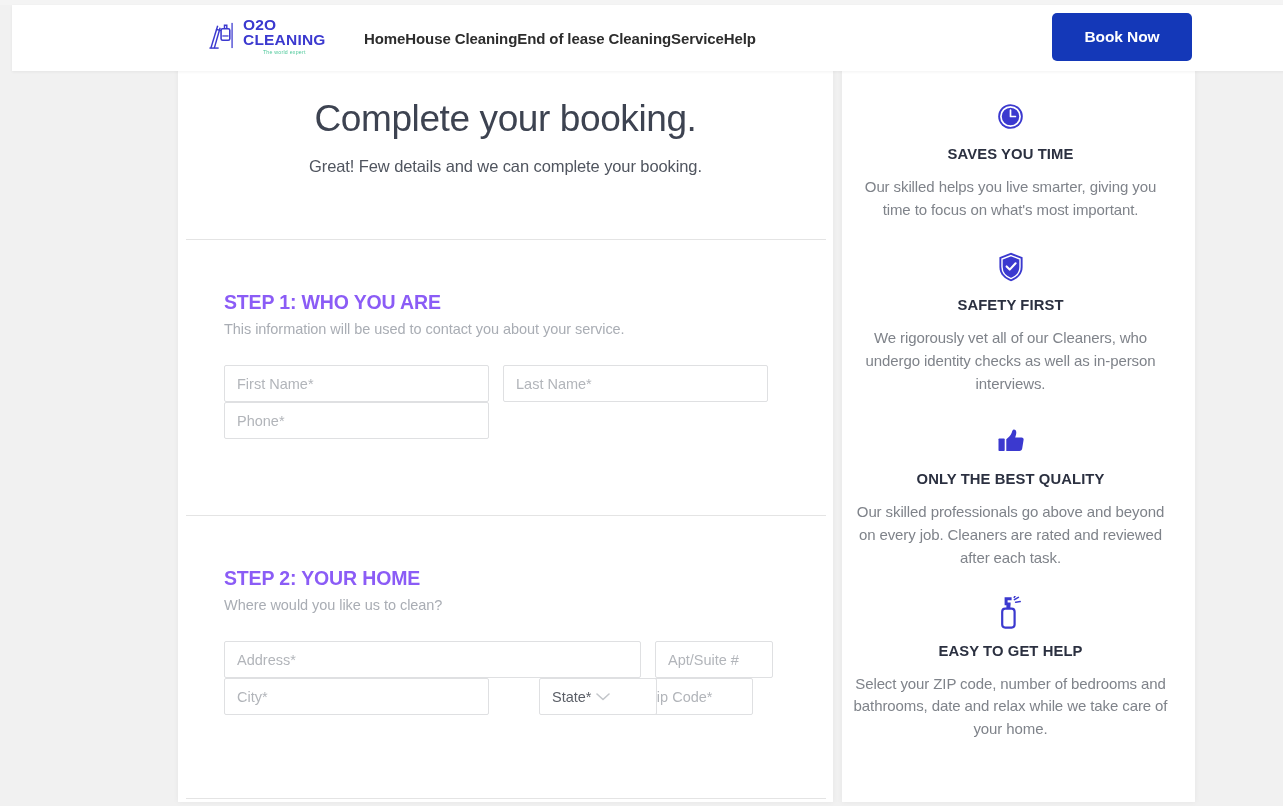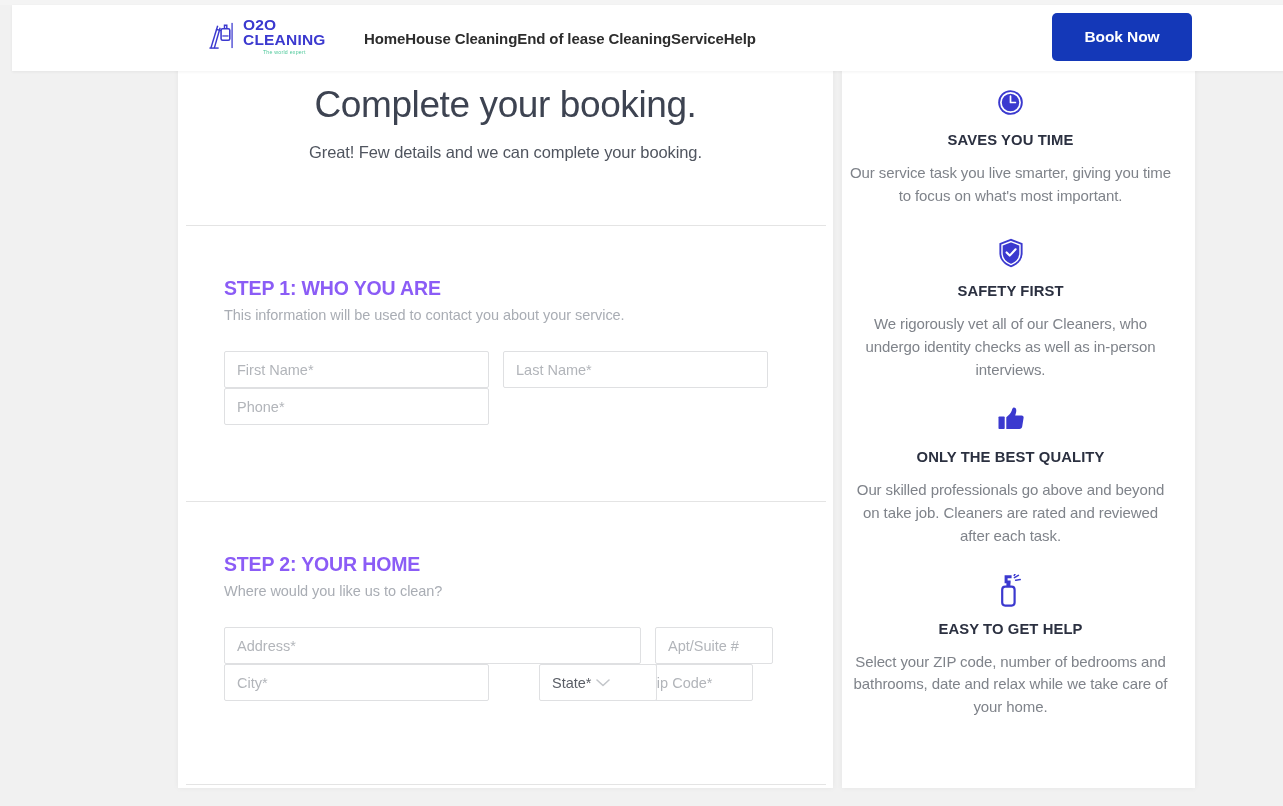--- a/index.html
+++ b/index.html
@@ -124,21 +124,21 @@
     font-family: "Liberation Sans", sans-serif;
     font-size: 15.5px;
     font-weight: 700;
     letter-spacing: -0.1px;
     cursor: pointer;
   }
 
   
   .content {
     position: absolute;
-    top: 53px; left: 0;
+    top: 67px; left: 0;
     width: 1283px;
     height: 735px;
   }
 
   
   .form-card {
     position: absolute;
     left: 178px;
     top: 0;
     width: 655px;
@@ -288,21 +288,21 @@
   .feature-text {
     font-size: 15px;
     font-weight: 400;
     color: #7f838a;
     line-height: 1.53;
     letter-spacing: -0.1px;
     padding: 0 4px;
   }
 
   .f1 { margin-bottom: 28px; }
-  .f2 { margin-bottom: 20px; }
+  .f2 { margin-bottom: 28px; }
   .f3 { margin-bottom: 26px; }
 </style>
 </head>
 <body>
 
 <div class="page">
 
   <div class="topstrip"></div>
 
   <header class="header">
@@ -392,21 +392,21 @@
 
         <div class="feature f1">
           <div class="feature-icon">
             <svg width="27" height="27" viewBox="0 0 27 27">
               <circle cx="13.5" cy="13.5" r="12.3" fill="#3b39cf"></circle>
               <circle cx="13.5" cy="13.5" r="9.6" fill="none" stroke="#ffffff" stroke-width="1.7"></circle>
               <path d="M13.5 7.2 L13.5 13.5 L18.4 13.5" fill="none" stroke="#ffffff" stroke-width="1.7" stroke-linecap="round" stroke-linejoin="round"></path>
             </svg>
           </div>
           <div class="feature-title">SAVES YOU TIME</div>
-          <div class="feature-text">Our service task you live smarter, giving you time to focus on what's most important.</div>
+          <div class="feature-text">Our skilled helps you live smarter, giving you time to focus on what's most important.</div>
         </div>
 
         <div class="feature f2">
           <div class="feature-icon">
             <svg width="26" height="30" viewBox="0 0 26 30">
               <path d="M13 0.8 L24.6 5.2 V15 C24.6 22.4 19.2 27 13 29.2 C6.8 27 1.4 22.4 1.4 15 V5.2 Z" fill="#3b39cf"></path>
               <path d="M13 3.6 L22 7 V15 C22 21 17.6 24.8 13 26.6 C8.4 24.8 4 21 4 15 V7 Z" fill="none" stroke="#ffffff" stroke-width="1.4"></path>
               <path d="M8.6 14.4 L11.7 17.6 L17.6 11.3" fill="none" stroke="#ffffff" stroke-width="2.1" stroke-linecap="round" stroke-linejoin="round"></path>
             </svg>
           </div>
@@ -418,21 +418,21 @@
           <div class="feature-icon">
             <svg width="28" height="26" viewBox="0 0 28 26">
               <rect x="1.5" y="10.5" width="6.2" height="12.5" rx="0.8" fill="#3b39cf"></rect>
               <path d="M9.3 11.2 C11.6 9.6 13.9 7.4 14.8 4.6 C15.3 3 15.6 1.6 16.9 1.6
                        C18.4 1.6 19.3 2.8 19.3 4.6 C19.3 6.2 18.7 8 18.2 9.4
                        L24.6 9.4 C25.9 9.4 26.8 10.4 26.6 11.7 L25.2 20.6
                        C25 21.9 23.9 23 22.5 23 L9.3 23 Z" fill="#3b39cf"></path>
             </svg>
           </div>
           <div class="feature-title">ONLY THE BEST QUALITY</div>
-          <div class="feature-text">Our skilled professionals go above and beyond on take job. Cleaners are rated and reviewed after each task.</div>
+          <div class="feature-text">Our skilled professionals go above and beyond on every job. Cleaners are rated and reviewed after each task.</div>
         </div>
 
         <div class="feature f4">
           <div class="feature-icon">
             <svg width="26" height="34" viewBox="0 0 26 34">
               <path d="M6.6 1.2 L13.6 1.2 L13.6 4.2 L9.6 4.2 L9.6 6.4 L12.6 6.4
                        L12.6 9.2 L6.6 9.2 Z" fill="#3b39cf"></path>
               <rect x="8.4" y="9" width="4" height="3.4" fill="#3b39cf"></rect>
               <path d="M7.2 12.6 L13.6 12.6 C15.4 12.6 16.6 14 16.6 15.8 L16.6 28.6
                        C16.6 30.4 15.4 31.6 13.6 31.6 L7.2 31.6 C5.4 31.6 4.2 30.4 4.2 28.6

